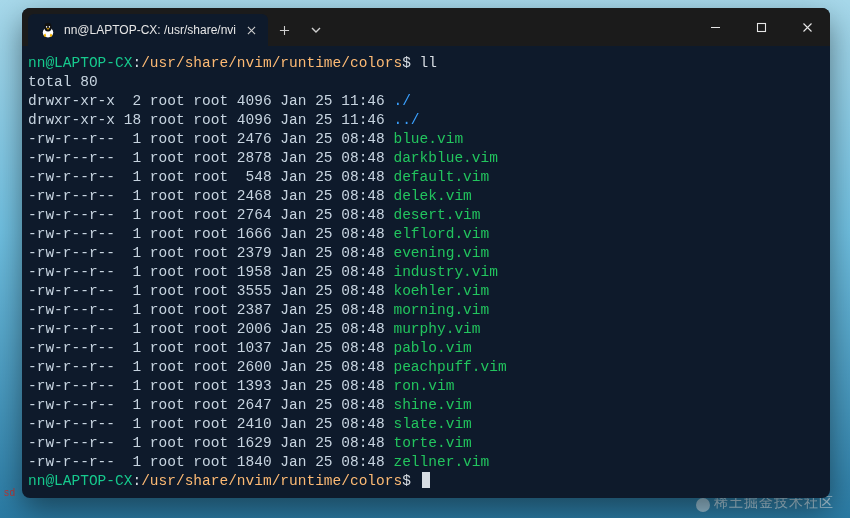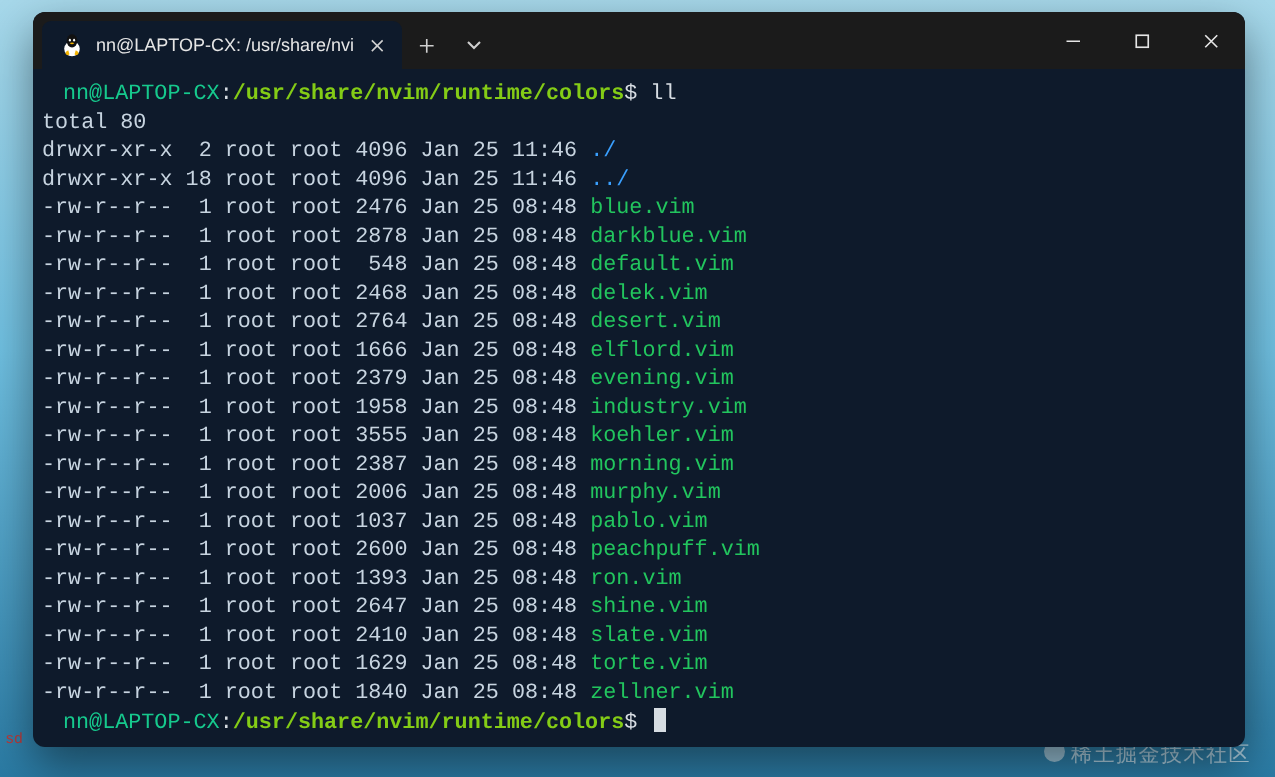--- a/index.html
+++ b/index.html
@@ -10,21 +10,21 @@
     font-size: 14.5px;
     position: relative;
   }
   .bg-text {
     position: absolute; left: 4px; bottom: 20px; color: #b93a3a; font-family: sans-serif;
     font-size: 10px; letter-spacing: 0.5px;
   }
   .watermark {
     position: absolute; right: 16px; bottom: 6px;
     font-family: sans-serif; font-size: 14px; color: rgba(255,255,255,0.6);
-    letter-spacing: 1px; display:flex; align-items:flex-start; gap:4px;
+    letter-spacing: 1px; display:flex; align-items:flex-end; gap:4px;
   }
   .watermark .dot { width:14px; height:14px; border-radius:50%; background:rgba(255,255,255,0.5); display:inline-block; }
 
   .window {
     position: absolute;
     left: 22px; top: 8px;
     width: 808px; height: 490px;
     background: #0e1a2b;
     border-radius: 8px;
     box-shadow: 0 12px 30px rgba(0,0,0,0.45);
@@ -62,22 +62,22 @@
   .winctl svg { width:11px; height:11px; }
 
   .terminal {
     flex:1; padding: 8px 6px 8px 6px;
     color:#c7d4e0;
     line-height: 19px;
     letter-spacing: 0;
     white-space: pre;
     overflow: hidden;
   }
-  .prompt-user { color:#16c98d;margin-left:14px; }
-  .prompt-path { color:#84cc16;font-weight:bold; }
+  .prompt-user { color:#16c98d; }
+  .prompt-path { color:#fdba74; }
   .cmd { color:#d7dde3; }
   .dir { color:#3aa0ff; }
   .fname { color:#22c55e; }
   .cursor {
     display:inline-block; width:8px; height:16px;
     background:#d7dde3; vertical-align:-3px; margin-left:2px;
   }
 </style>
 </head>
 <body>

